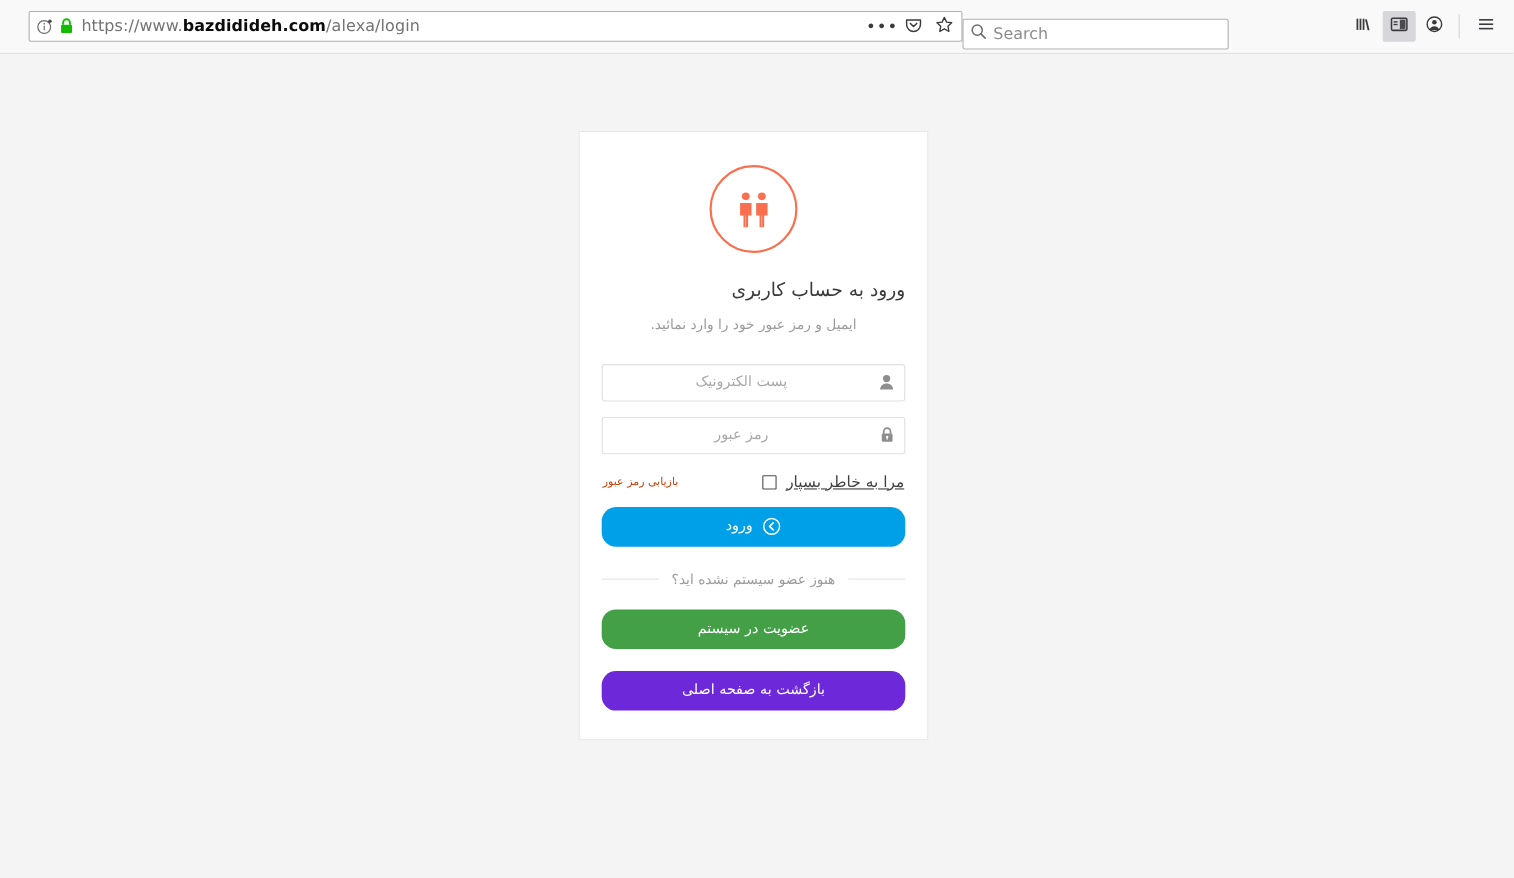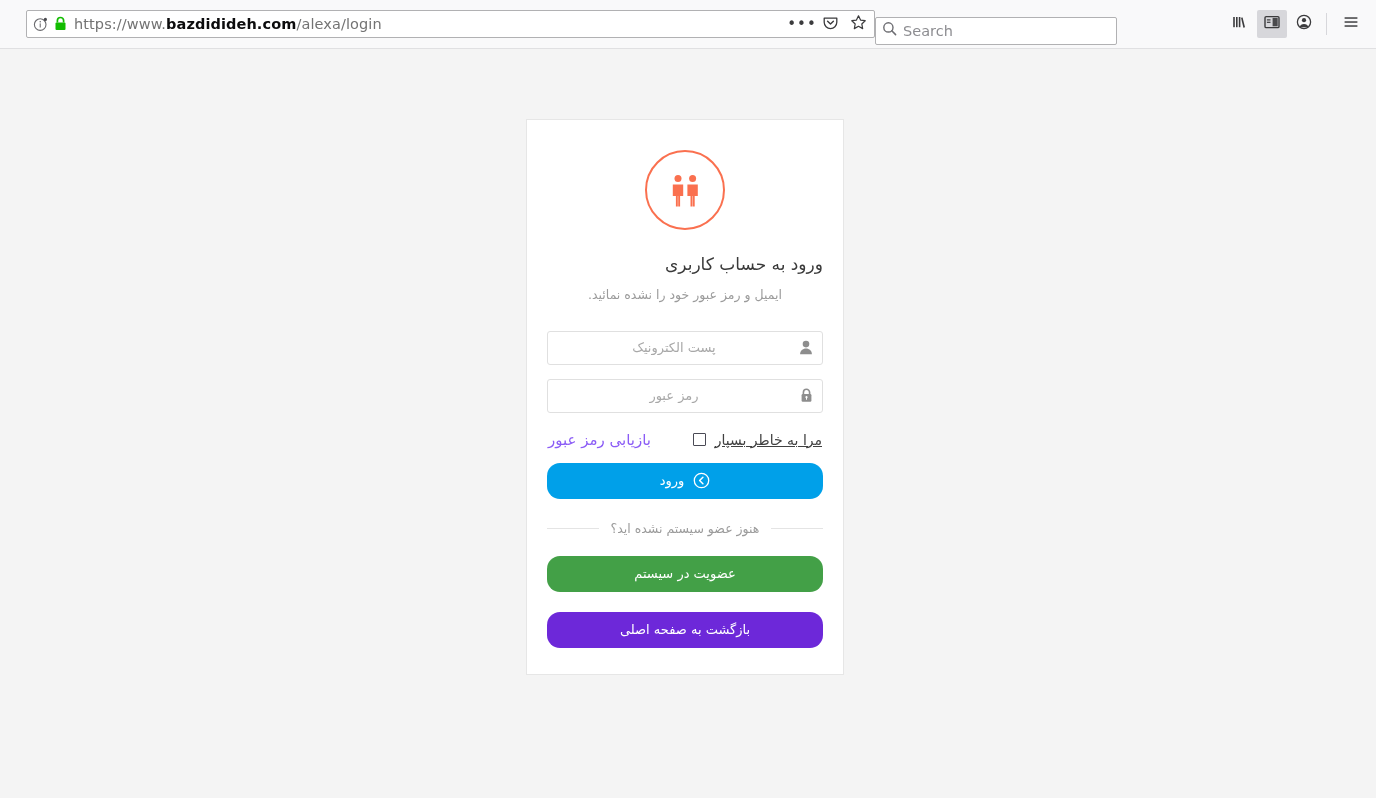--- a/index.html
+++ b/index.html
@@ -212,22 +212,22 @@
     border-radius: 1px;
     flex: 0 0 13px;
     cursor: pointer;
   }
   .remember-label {
     font-size: 14px;
     color: #404040;
     text-decoration: underline;
   }
   .forgot-link {
-    font-size: 15px;
-    color: #8b5cf6;
+    font-size: 10px;
+    color: #c2410c;
     text-decoration: none;
     cursor: pointer;
   }
 
   .btn {
     display: block;
     width: 100%;
     border: none;
     border-radius: 13px;
     color: #ffffff;
@@ -389,21 +389,21 @@
           <circle cx="15" cy="10.5" r="3.5" fill="#fa704f"></circle>
           <path d="M9.8 16.5h10.4v11.5h-3.1v10.5h-1.9V28h-0.4v10.5h-1.9V28H9.8z" fill="#fa704f"></path>
 
           <circle cx="29.6" cy="10.5" r="3.5" fill="#fa704f"></circle>
           <path d="M24.4 16.5h10.4v11.5h-3.1v10.5h-1.9V28h-0.4v10.5h-1.9V28h-3.1z" fill="#fa704f"></path>
         </svg>
       </div>
     </div>
 
     <h1 class="card-title">ورود به حساب کاربری</h1>
-    <p class="card-subtitle">ایمیل و رمز عبور خود را نشده نمائید.</p>
+    <p class="card-subtitle">ایمیل و رمز عبور خود را وارد نمائید.</p>
 
     <div class="field">
       <input type="text" placeholder="پست الکترونیک" style="">
       <span class="field-icon">
         <svg width="14" height="15" viewBox="0 0 14 15">
           <circle cx="7" cy="4.1" r="3.3" fill="#8d8d8d"></circle>
           <path d="M1.1 14.2c0-3.3 2.6-5.6 5.9-5.6s5.9 2.3 5.9 5.6z" fill="#8d8d8d"></path>
         </svg>
       </span>
     </div>

